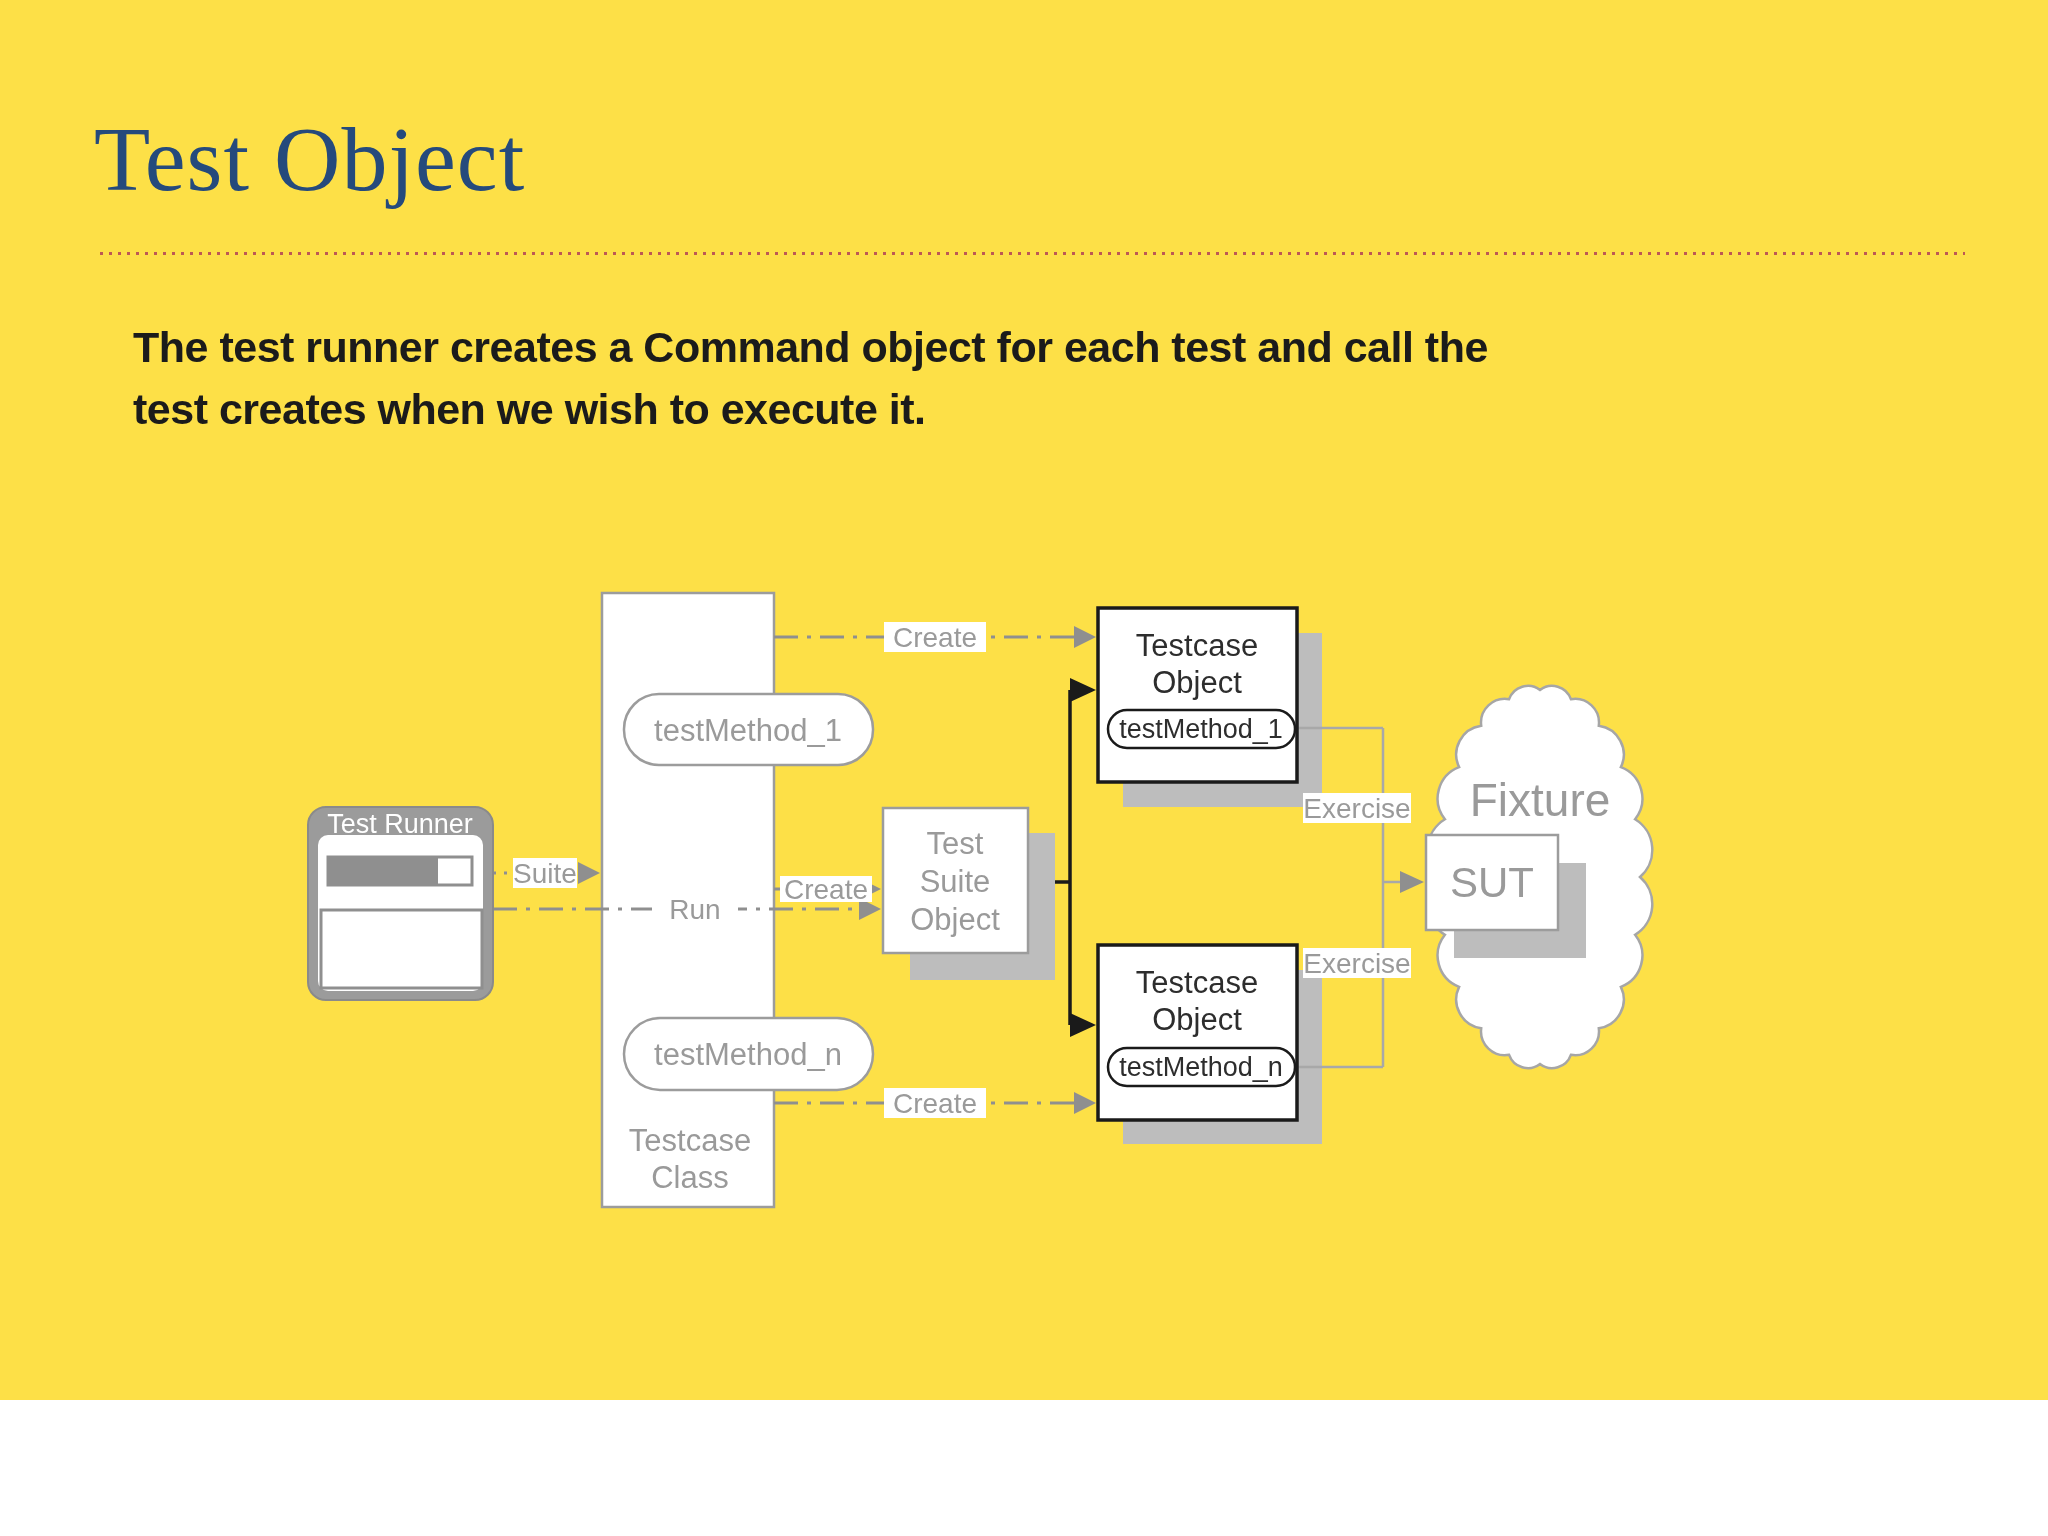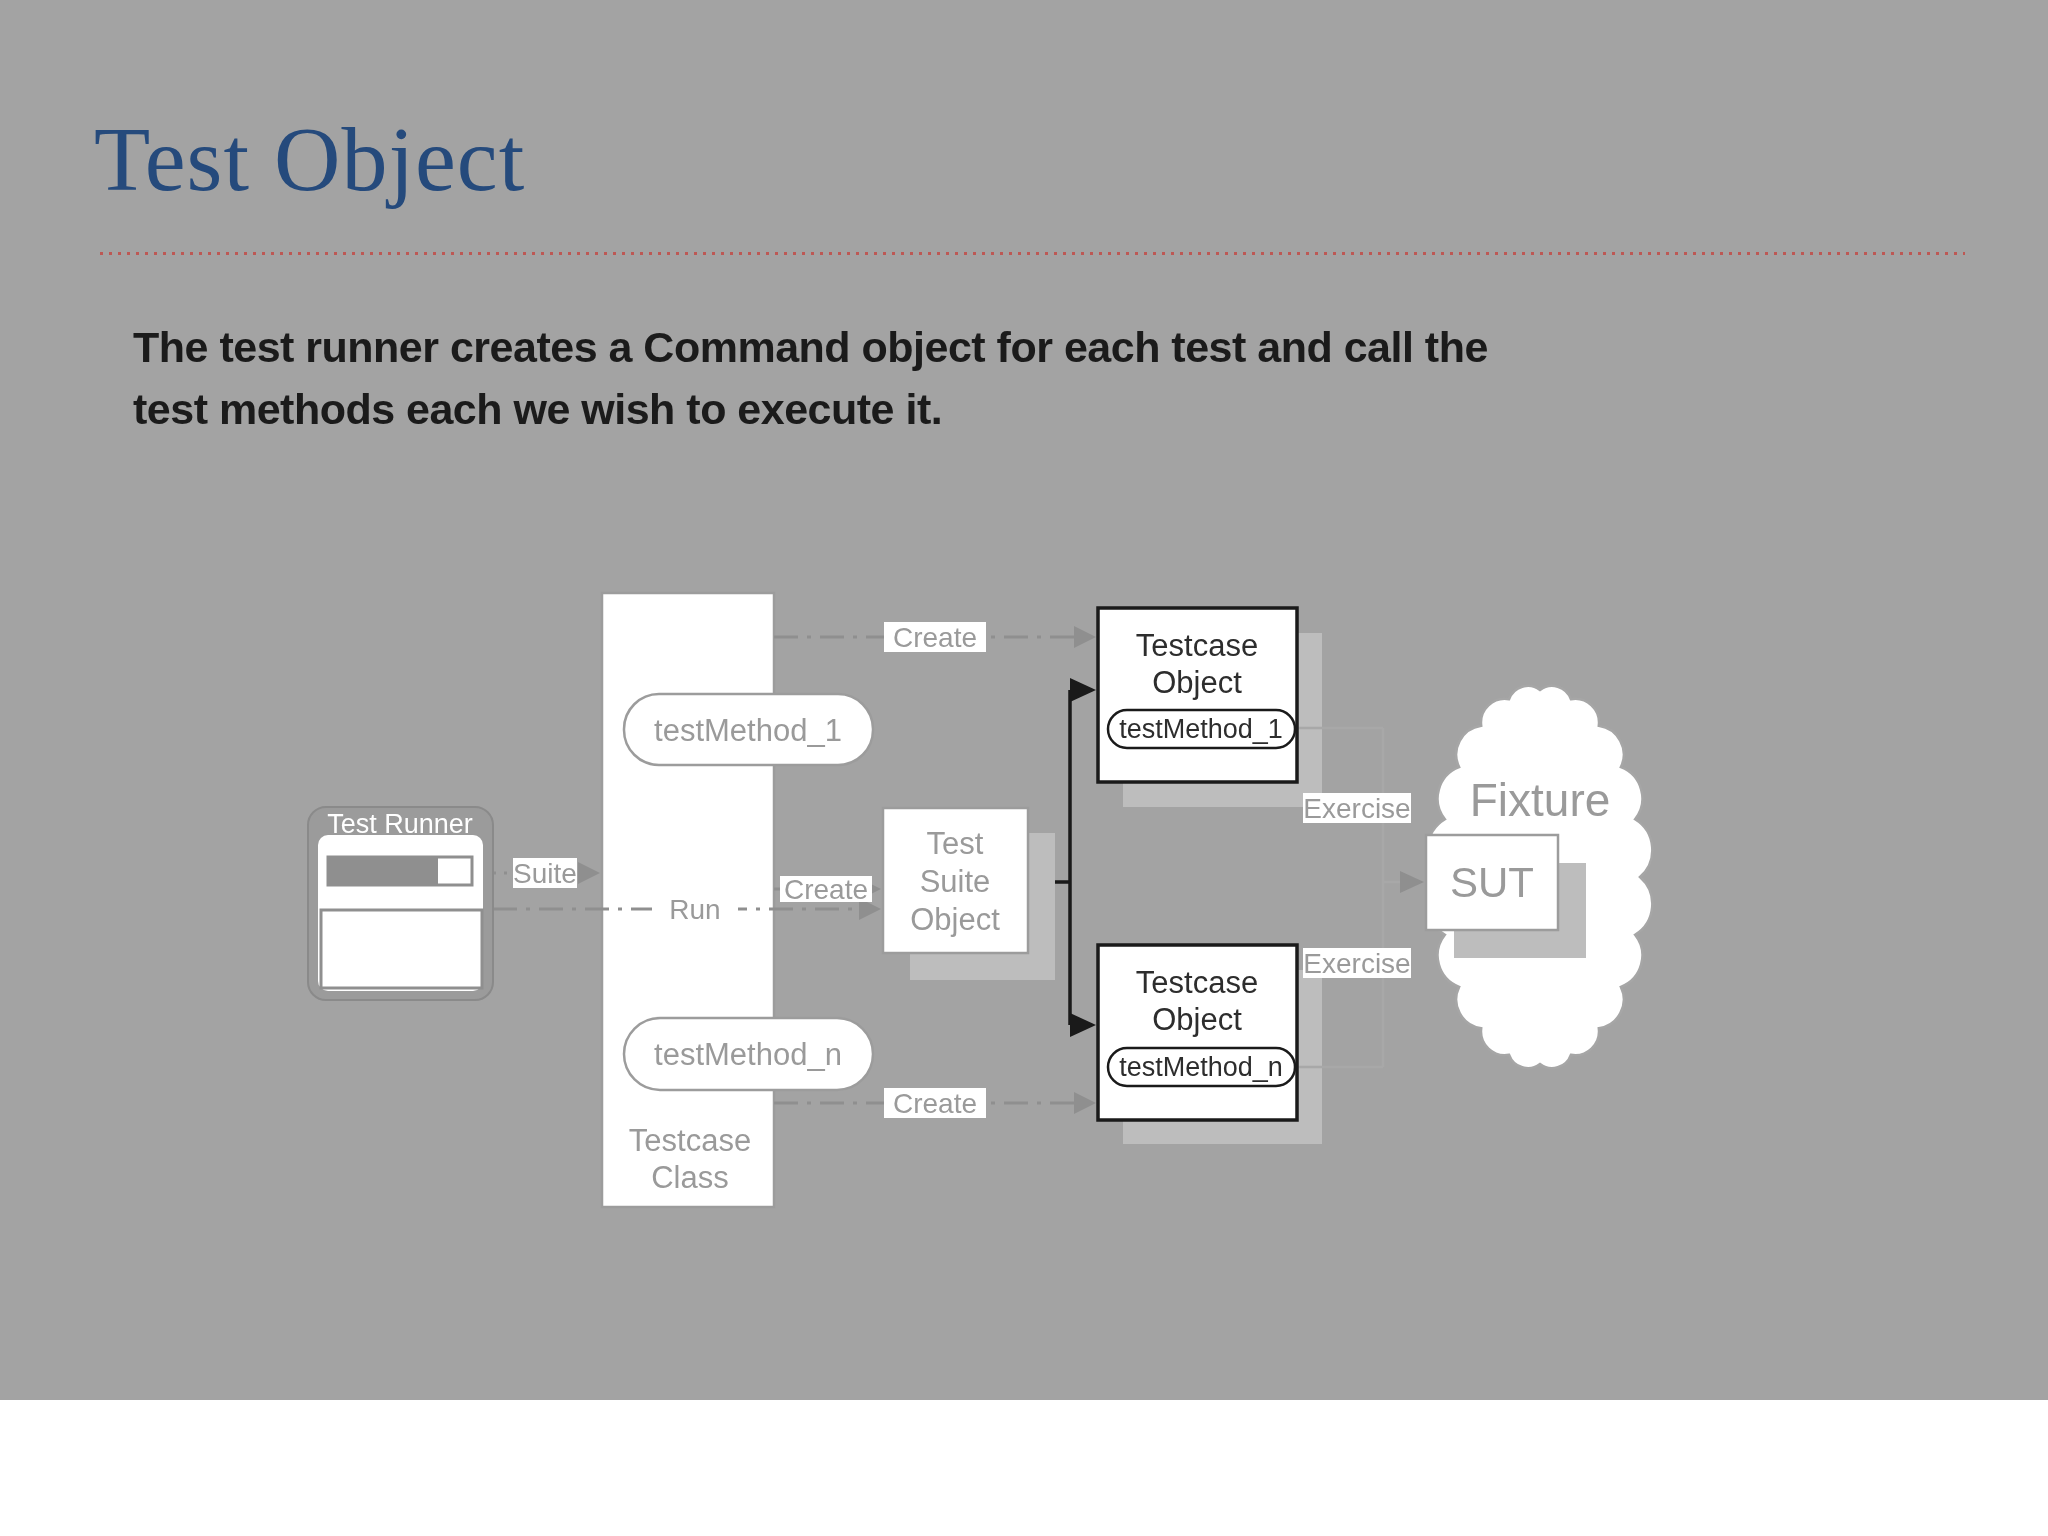--- a/index.html
+++ b/index.html
@@ -1,16 +1,16 @@
 <!DOCTYPE html>
 <html><head>
 <meta charset="utf-8">
 <style>
   html,body{margin:0;padding:0;background:#ffffff;}
-  .slide{position:relative;width:2048px;height:1400px;background:#a3a3a3;overflow:hidden;
+  .slide{position:relative;width:2048px;height:1400px;background:#fde047;overflow:hidden;
          font-family:"Liberation Sans",sans-serif;}
   .title{position:absolute;left:94px;top:104px;font-family:"Liberation Serif",serif;
          font-size:92px;line-height:1.2;color:#254a7c;letter-spacing:1px;}
   .rule-top{position:absolute;left:100px;top:252px;width:1865px;height:3px;
          background:repeating-linear-gradient(90deg,#bd5854 0 3px,transparent 3px 9px);}
   .body-text{position:absolute;left:133px;top:300px;font-size:43px;font-weight:700;
          letter-spacing:-0.5px;line-height:62px;color:#1b1b1b;margin-top:16px;}
   .rule-bottom{position:absolute;left:100px;top:1419px;width:1850px;height:4px;
          background:repeating-linear-gradient(90deg,#c0504d 0 13px,transparent 13px 21px);}
   .footer-triangle{position:absolute;left:100px;top:1438px;width:0;height:0;
@@ -44,21 +44,21 @@
 </head>
 <body>
 
 <div class="slide">
 
   <div class="title">Test Object</div>
   <div class="rule-top"></div>
 
   <div class="body-text">
     <div>The test runner creates a Command object for each test and call the</div>
-    <div>test methods each we wish to execute it.</div>
+    <div>test creates when we wish to execute it.</div>
   </div>
 
   <svg class="diagram" viewBox="0 0 2048 1536">
 
     <rect class="gbox" x="602" y="593" width="172" height="614"></rect>
 
     <rect class="shadow" x="910" y="833" width="145" height="147"></rect>
     <rect class="shadow" x="1123" y="633" width="199" height="174"></rect>
     <rect class="shadow" x="1123" y="970" width="199" height="174"></rect>
 

